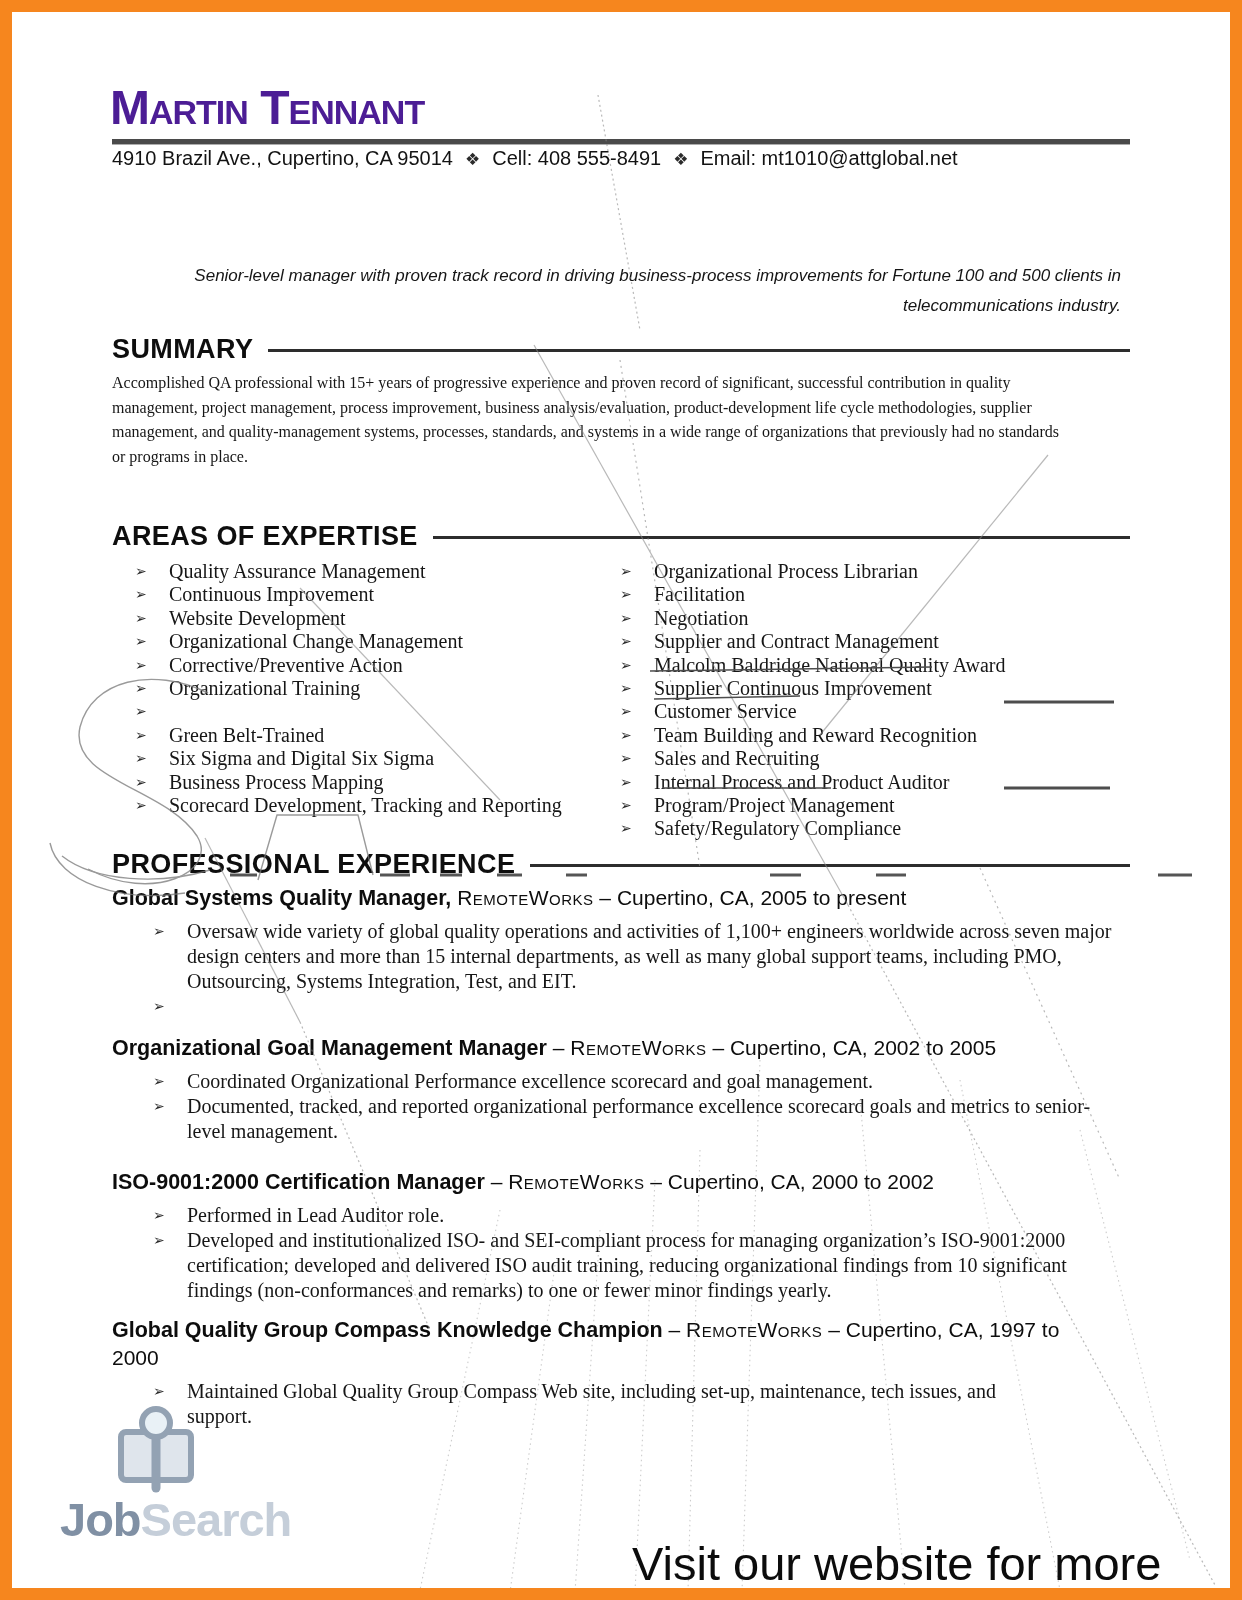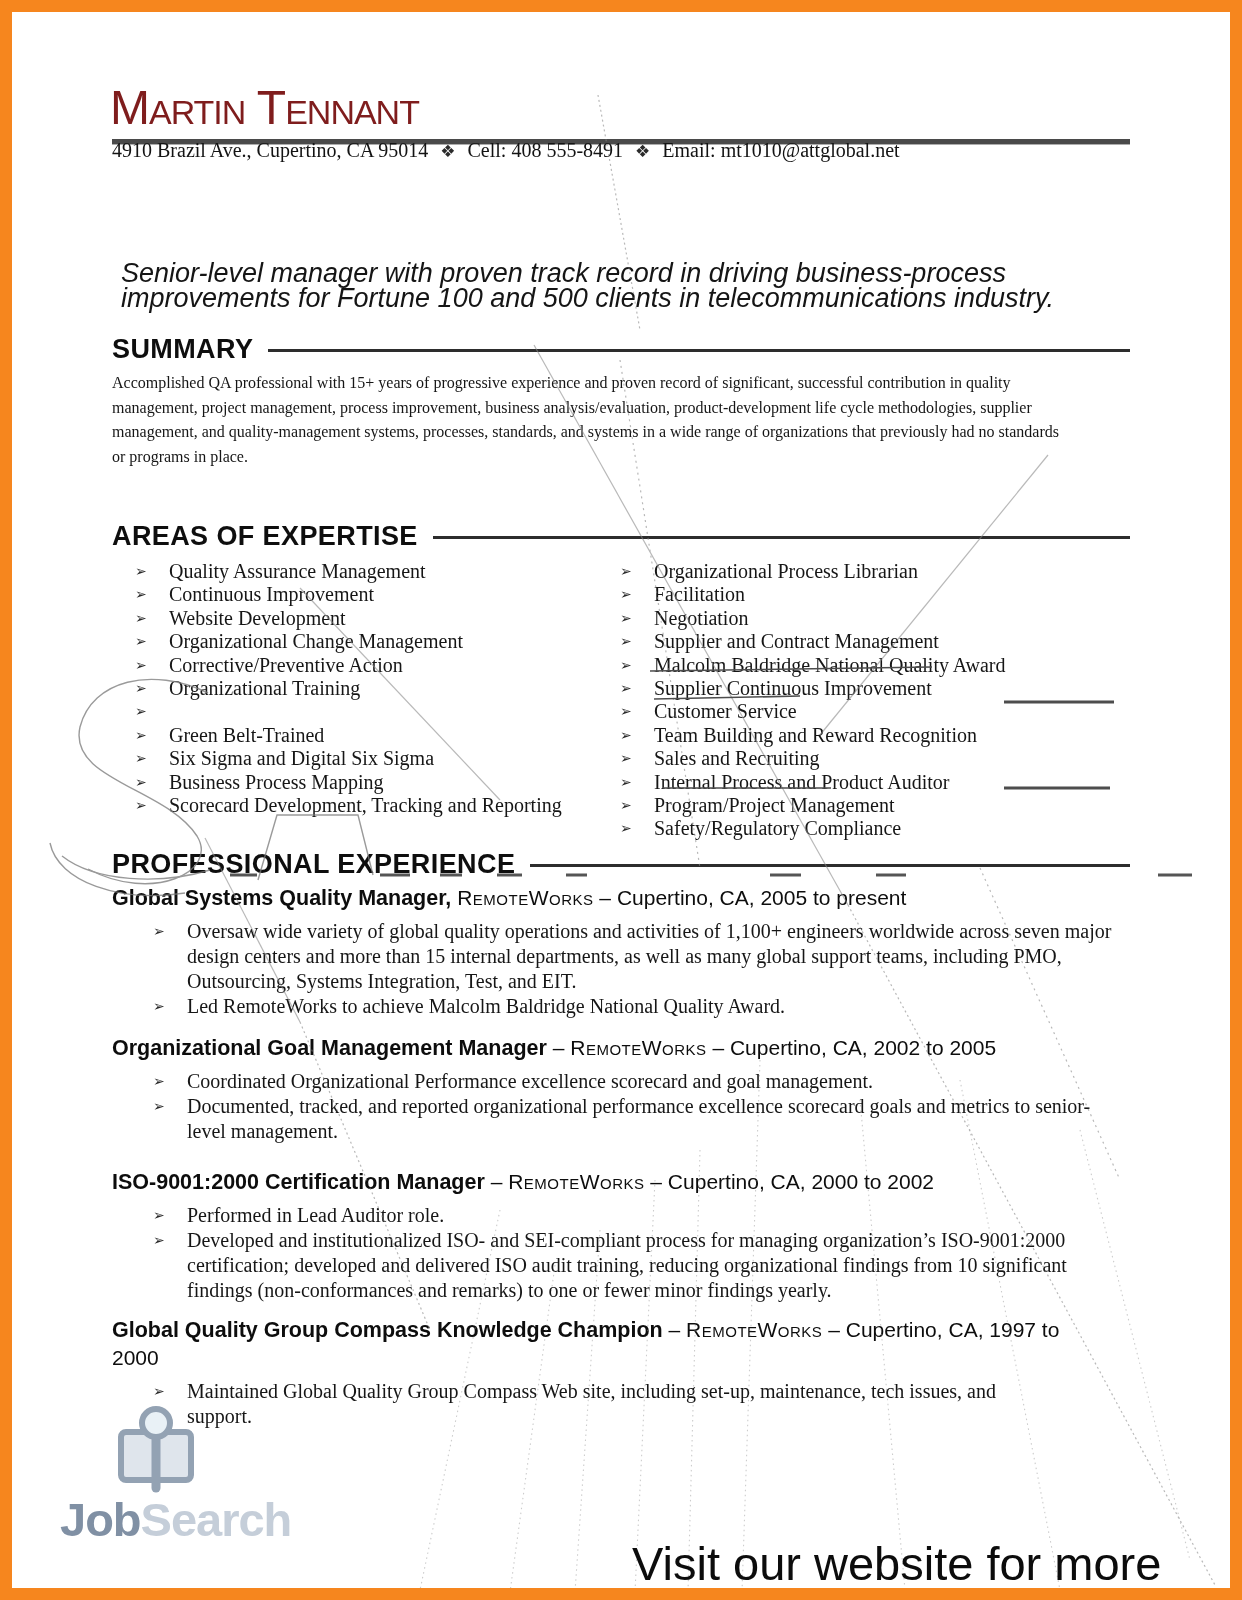--- a/index.html
+++ b/index.html
@@ -10,30 +10,30 @@
   }
   html,body{margin:0;padding:0;background:#888;}
   #page{
     position:relative;width:1242px;height:1600px;background:#ffffff;
     overflow:hidden;font-family:var(--serif);color:var(--ink);
   }
   .abs{position:absolute;}
   
   #frame{position:absolute;inset:0;border:12px solid var(--orange);z-index:50;pointer-events:none;}
   
-  #name{left:110px;top:84px;font-family:var(--sans);font-weight:normal;
-        font-variant:small-caps;font-size:48px;letter-spacing:-1px;color:#7f1d1d;line-height:1;text-align:right;}
+  #name{left:110px;top:84px;font-family:var(--sans);font-weight:bold;
+        font-variant:small-caps;font-size:48px;letter-spacing:-1px;color:#4c1d95;line-height:1;text-align:right;}
   #name-rule{left:112px;top:139px;width:1018px;height:5px;background:#4a4a4a;border-bottom:1px solid #adadad;}
-  #contact{left:112px;top:139px;width:1018px;font-family:Liberation Serif, serif;font-size:20px;color:#131313;white-space:nowrap;}
+  #contact{left:112px;top:147px;width:1018px;font-family:Liberation Sans, sans-serif;font-size:20px;color:#131313;white-space:nowrap;}
   #contact .sep{margin:0 12px;font-size:17px;color:#2b2b2b;}
   
   #doc-title{left:112px;top:222px;width:1018px;text-align:center;font-family:var(--sans);
              font-size:31px;letter-spacing:1px;color:#101010;}
-  #doc-subtitle{left:121px;top:261px;width:1000px;text-align:left;font-family:var(--sans);
-                font-style:italic;font-size:27px;line-height:25px;color:#151515;}
+  #doc-subtitle{left:121px;top:261px;width:1000px;text-align:right;font-family:var(--sans);
+                font-style:italic;font-size:17px;line-height:30px;color:#151515;}
   
   .sec{left:112px;width:1018px;display:flex;align-items:center;gap:15px;}
   .sec h2{margin:0;font-family:var(--sans);font-weight:bold;font-size:27px;
           letter-spacing:0.4px;white-space:nowrap;color:#0e0e0e;}
   .sec .rule{flex:1;height:3px;background:#2d2d2d;margin-top:2px;}
   #sec-summary{top:334px;}
   #sec-areas{top:521px;}
   #sec-exp{top:849px;}
   
   #summary-text{left:112px;top:371px;width:948px;font-size:16px;line-height:24.6px;font-family:Liberation Serif, serif;}
@@ -187,21 +187,20 @@
 
   <div class="abs job" id="job1">
     <h3><span>Global Systems Quality Manager,</span><span class="sep"> </span><span class="co">RemoteWorks</span><span class="tail"> – Cupertino, CA, 2005 to present</span></h3>
     <ul>
       <li>
           <span class="arr">➢</span>
           <span>Oversaw wide variety of global quality operations and activities of 1,100+ engineers worldwide across seven major design centers and more than 15 internal departments, as well as many global support teams, including PMO, Outsourcing, Systems Integration, Test, and EIT.</span>
         </li>
       <li>
           <span class="arr">➢</span>
-          <span>Led RemoteWorks to achieve Malcolm Baldridge National Quality Award.</span>
         </li>
     </ul>
   </div>
 
   <div class="abs job" id="job2">
     <h3><span>Organizational Goal Management Manager</span><span class="sep"> – </span><span class="co">RemoteWorks</span><span class="tail"> – Cupertino, CA, 2002 to 2005</span></h3>
     <ul>
       <li>
           <span class="arr">➢</span>
           <span>Coordinated Organizational Performance excellence scorecard and goal management.</span>

